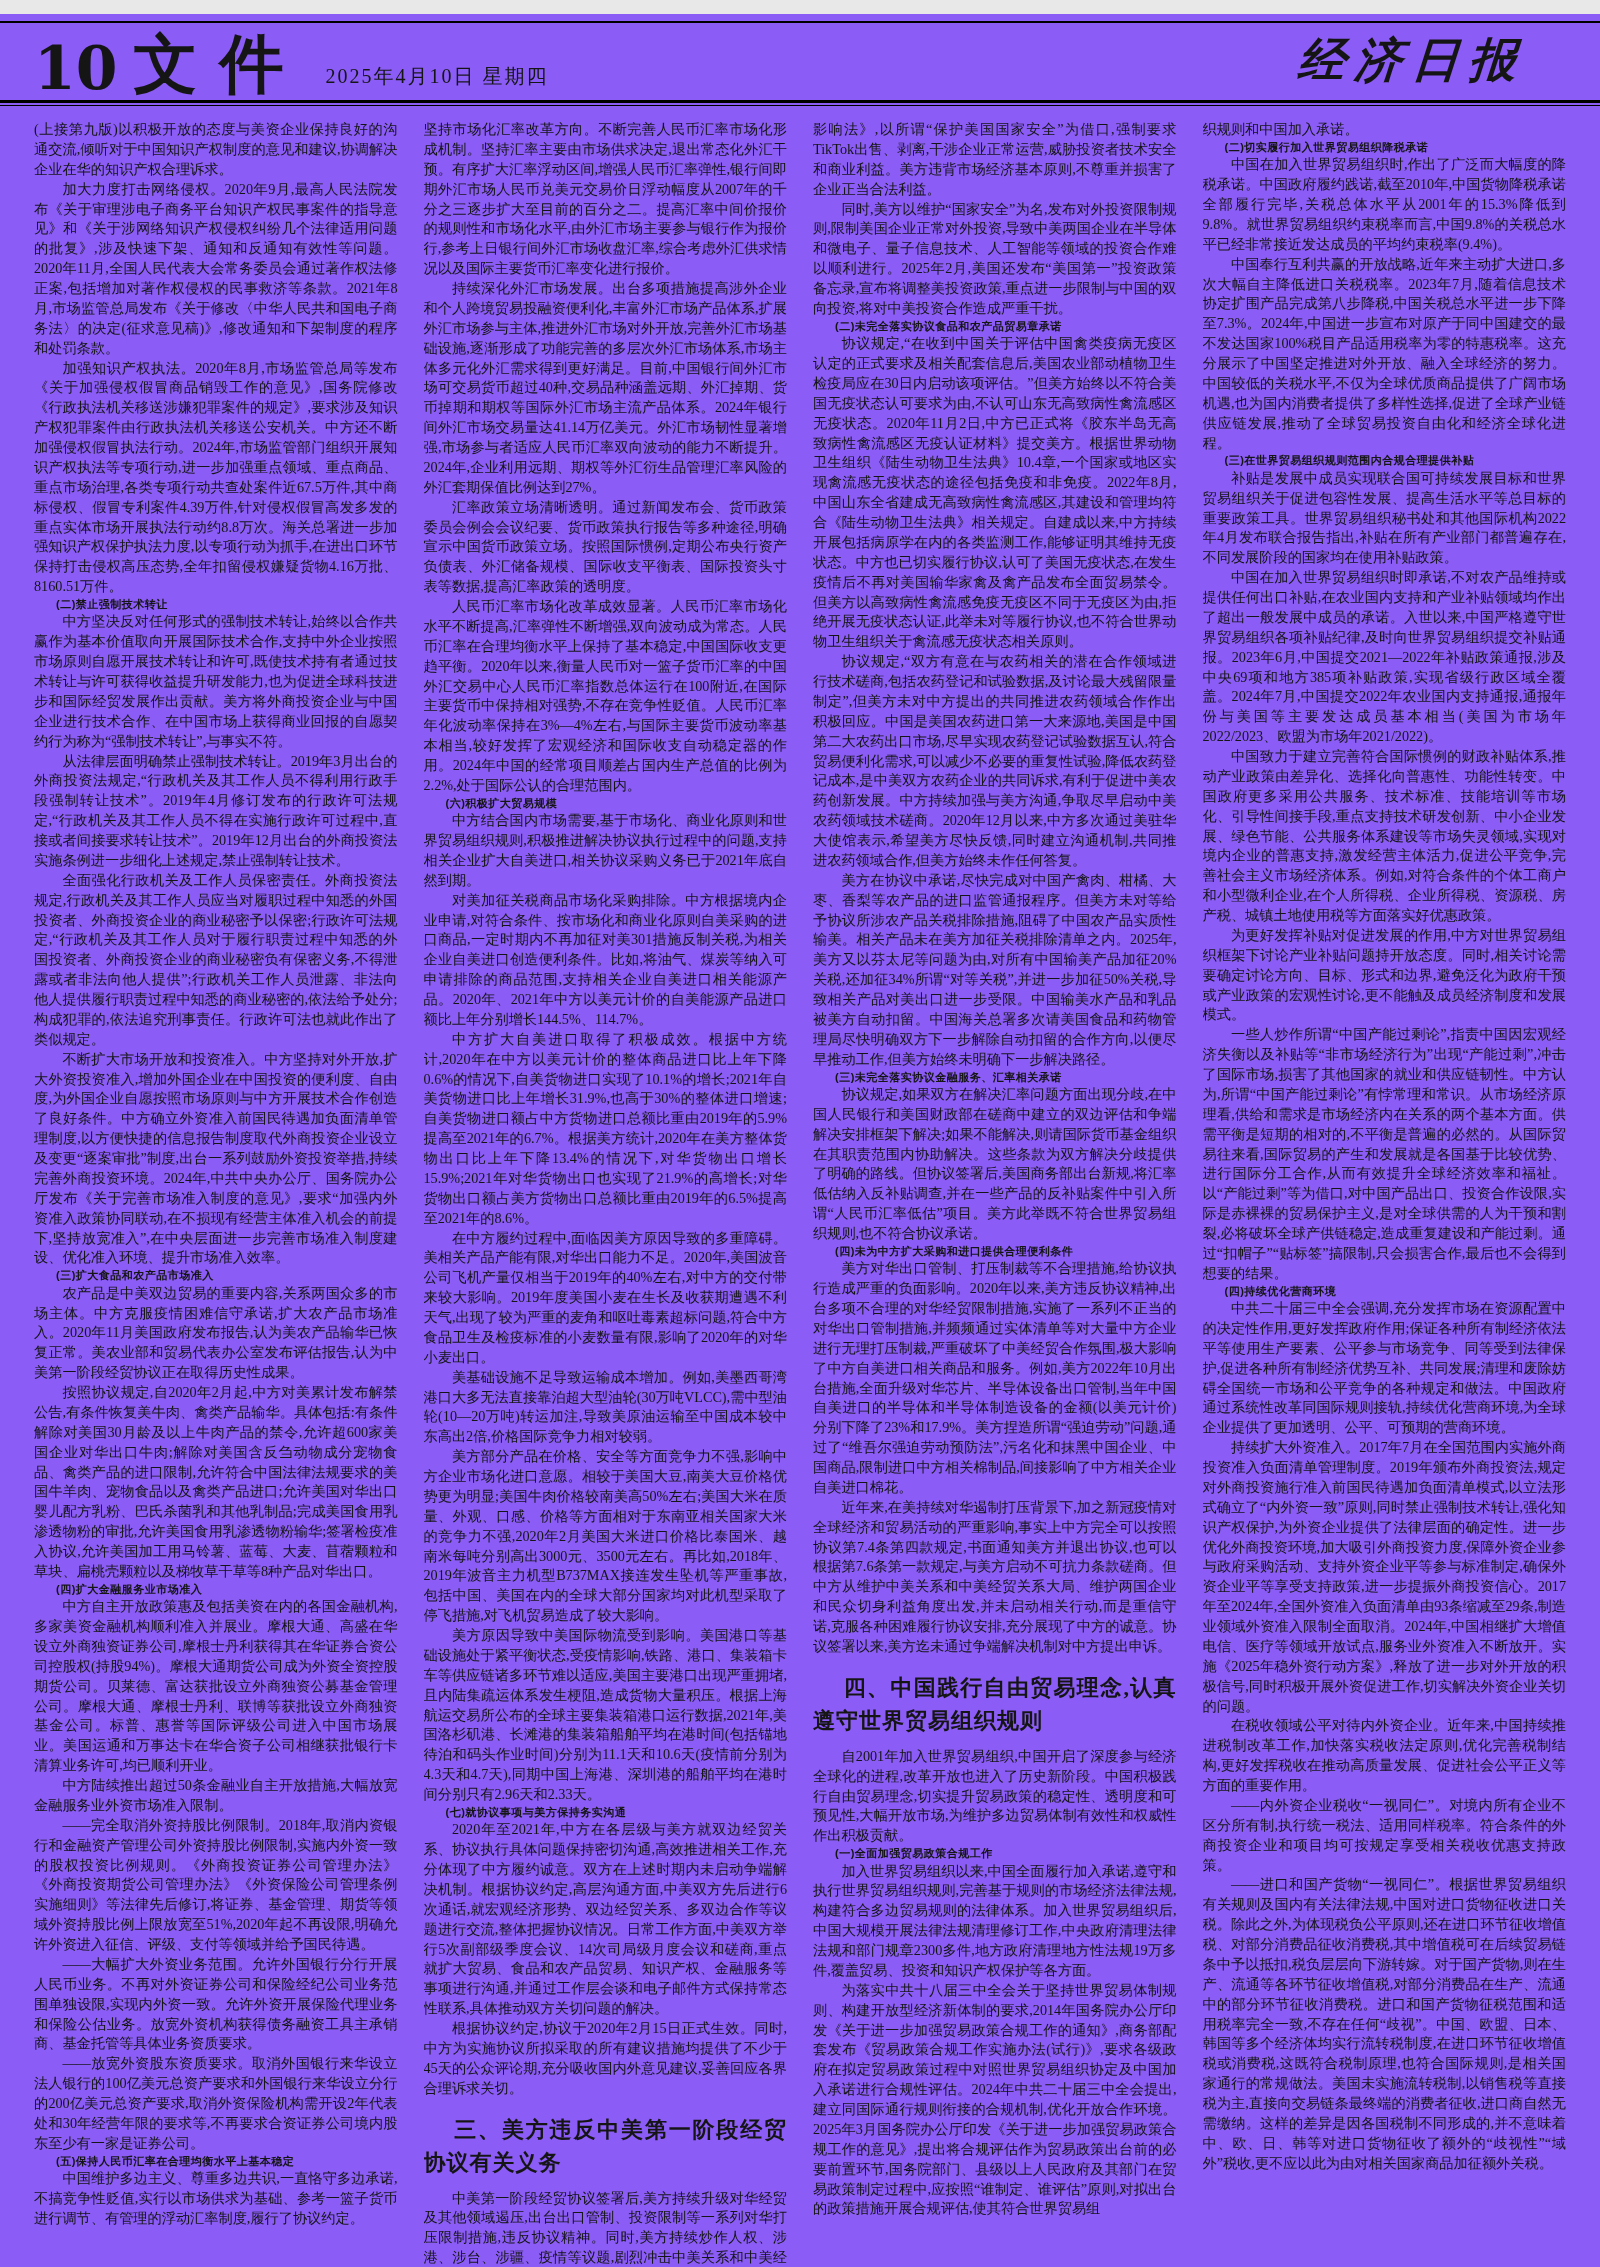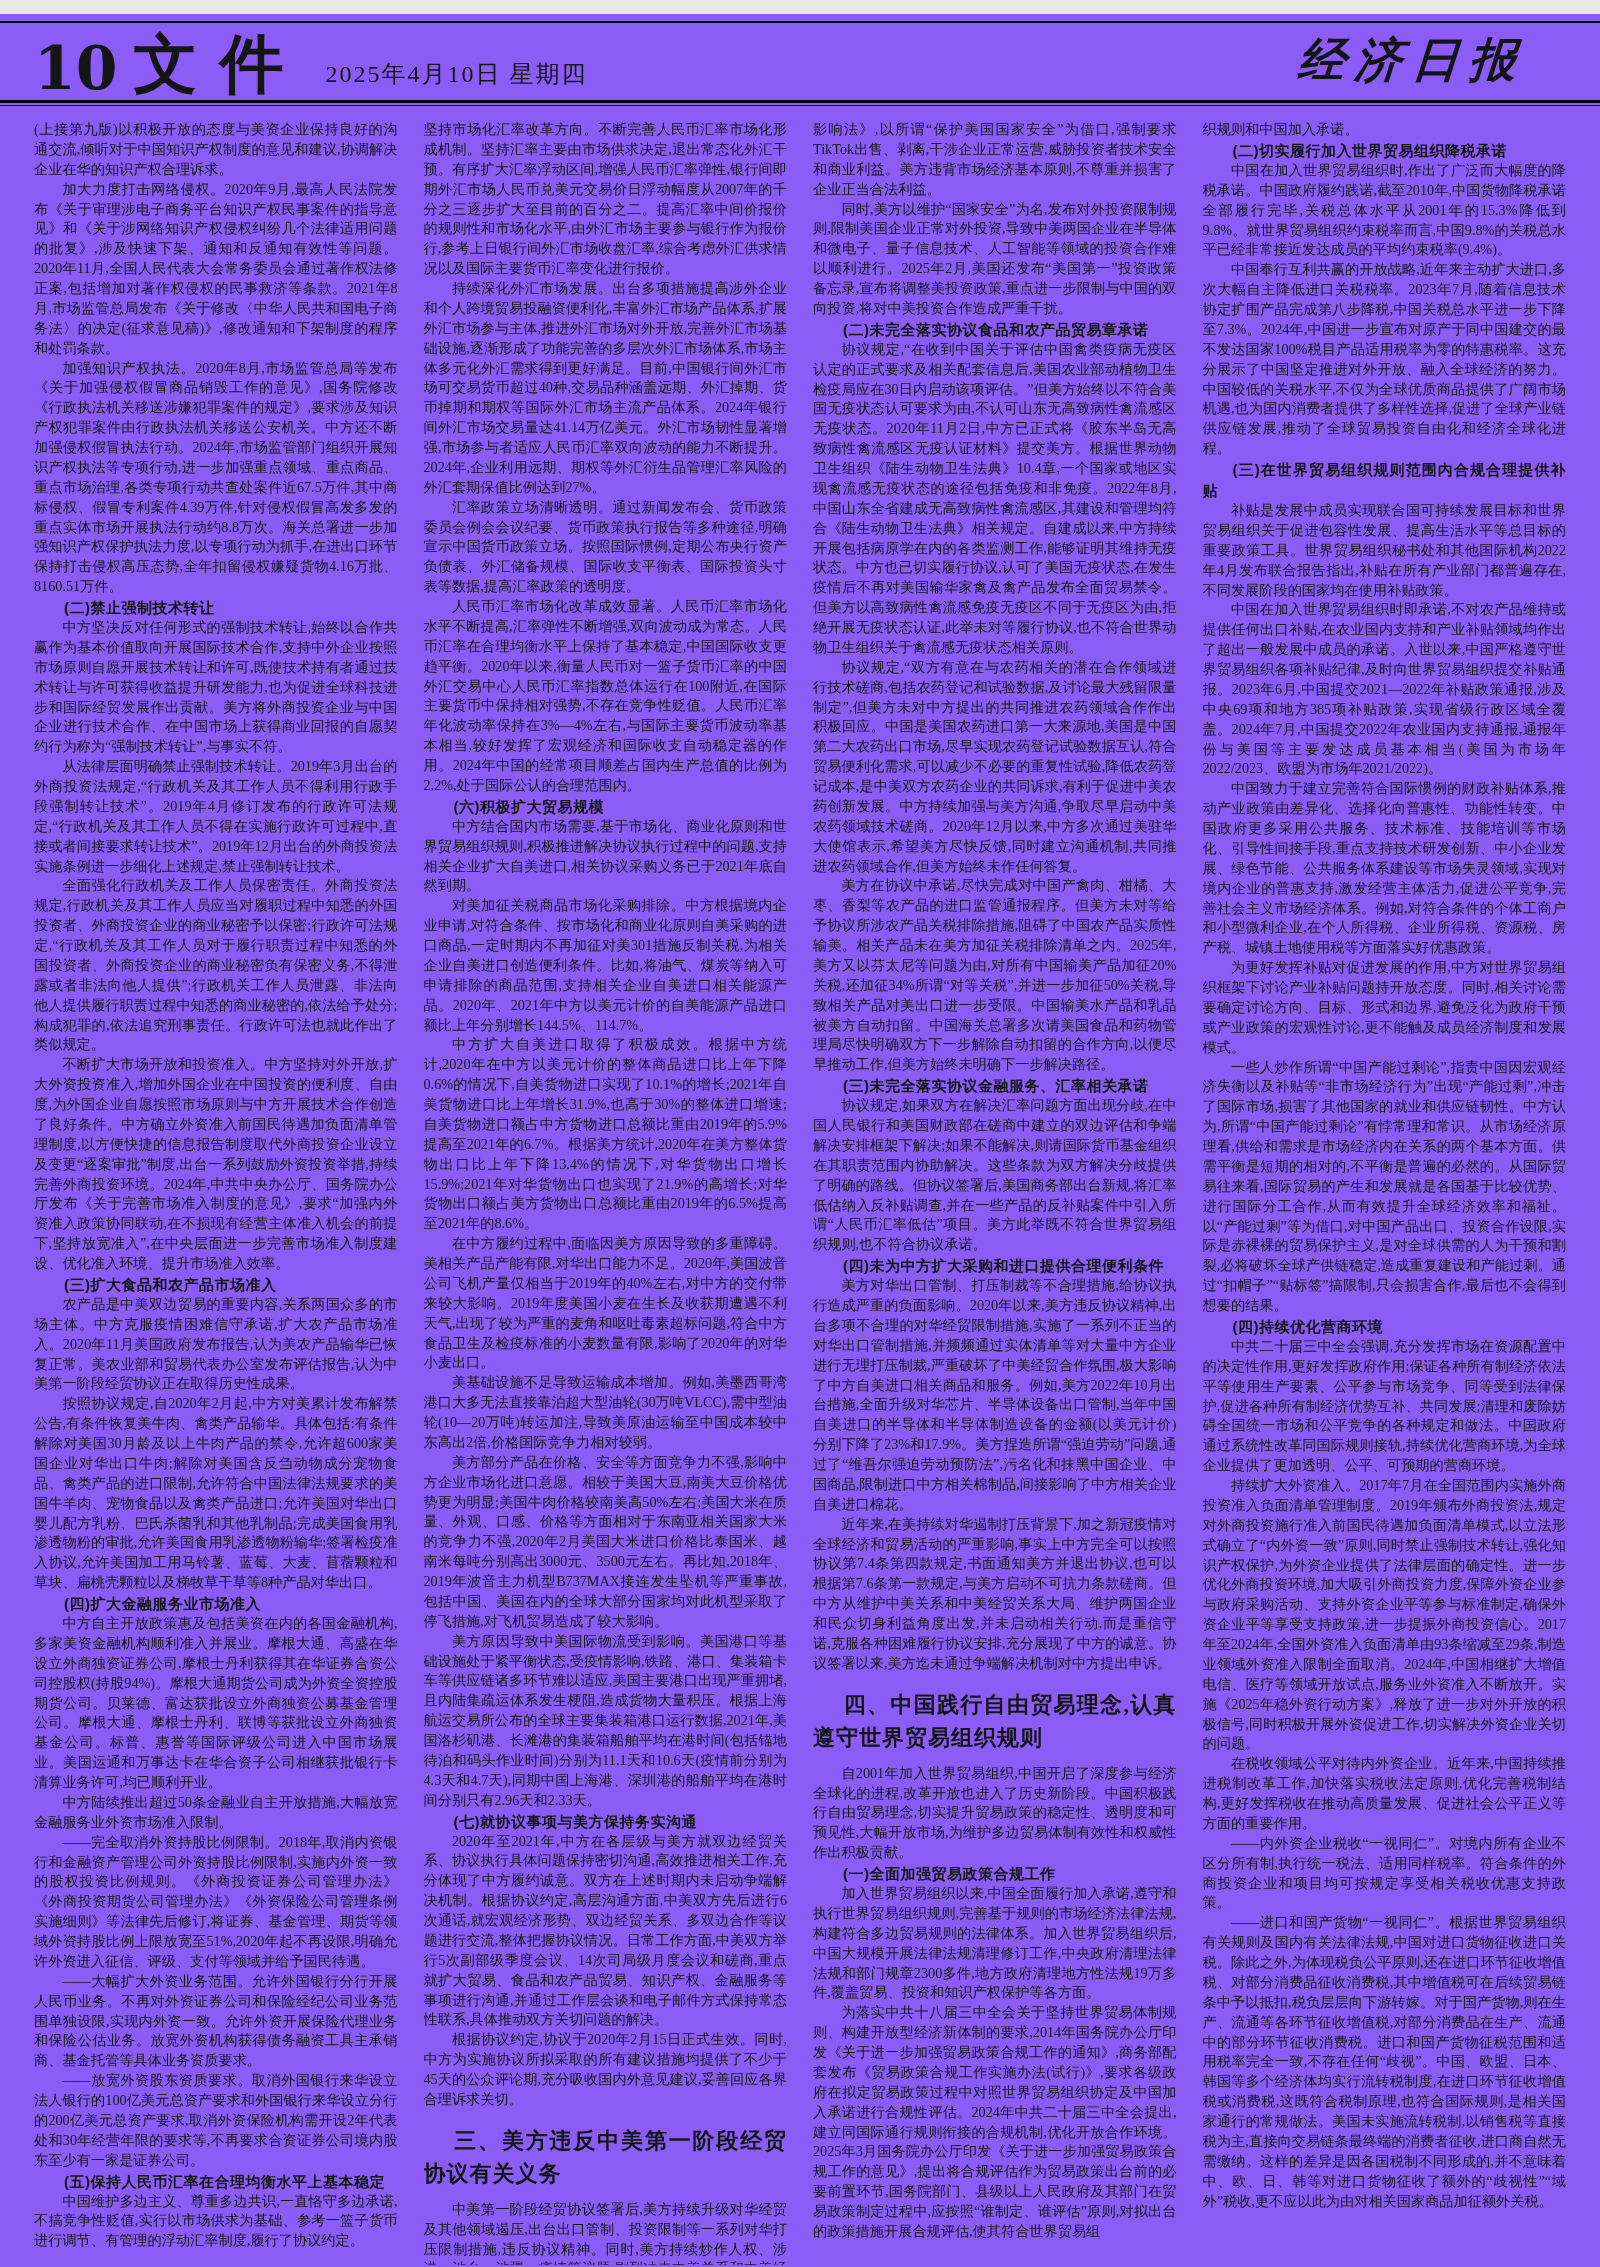--- a/index.html
+++ b/index.html
@@ -5,32 +5,32 @@
   html,body{margin:0;padding:0;background:#e8e8e8;}
   .page{width:1600px;height:2267px;margin:14px auto;background:#8b5cf6;position:relative;
         font-family:"Liberation Serif","DejaVu Serif",serif;color:#151515;box-sizing:border-box;}
   .topline{position:absolute;top:7px;left:0;right:0;height:2px;background:#000;}
   header{display:flex;justify-content:space-between;align-items:flex-end;
          padding:18px 34px 4px 34px;height:62px;}
   .head-left{display:flex;align-items:flex-end;}
   .pnum{font-size:60px;font-weight:bold;line-height:.85;font-family:"DejaVu Serif",serif;}
   .psec{font-size:64px;font-weight:bold;letter-spacing:22px;margin-left:16px;line-height:.9;
         font-family:"Liberation Serif",serif;}
-  .pdate{font-size:24px;margin-left:20px;padding-bottom:4px;letter-spacing:2px;}
+  .pdate{font-size:20px;margin-left:20px;padding-bottom:4px;letter-spacing:2px;}
   .masthead{font-size:47px;font-weight:bold;font-style:italic;letter-spacing:10px;
             padding:0 40px 2px 0;transform:skewX(-4deg);font-family:"DejaVu Serif",serif;}
   .rule-thick{height:3px;background:#000;margin:2px 0 0 0;}
   .rule-thin{height:1px;background:#000;margin-top:2px;}
   .cols{display:flex;gap:26px;padding:14px 34px 0 34px;}
   .col{flex:1 1 0;height:2145px;overflow:hidden;font-size:14.2px;line-height:1.40;
        text-align:justify;}
   .col p{margin:0;text-indent:2em;}
   .col p.cont{text-indent:0;}
   .col p.h{font-weight:bold;font-family:"Liberation Sans","DejaVu Sans",sans-serif;
-           font-size:15px;letter-spacing:.5px;}
+           font-size:11px;letter-spacing:.5px;}
   .col p.ch{font-weight:bold;font-size:22px;line-height:1.5;margin:14px 0 10px 0;
             text-indent:1.4em;letter-spacing:1px;font-family:"Liberation Serif",serif;}
 </style>
 </head>
 <body>
 
 <div class="page">
   <div class="topline"></div>
   <header>
     <div class="head-left">

